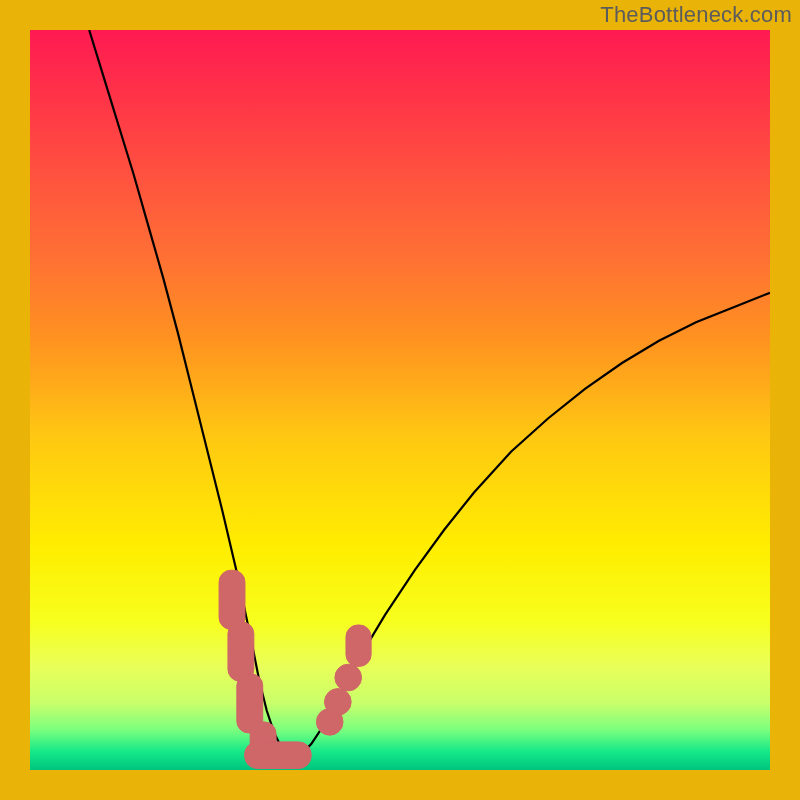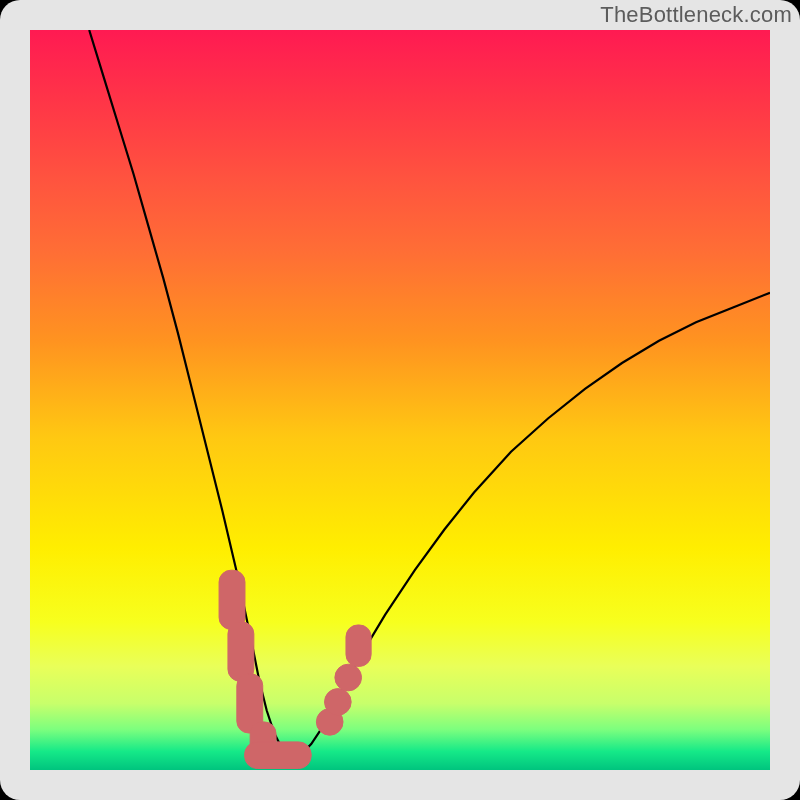--- a/index.html
+++ b/index.html
@@ -8,22 +8,21 @@
     width: 800px;
     height: 800px;
     overflow: hidden;
     background: #000;
     font-family: Arial, Helvetica, sans-serif;
   }
   .frame {
     position: relative;
     width: 800px;
     height: 800px;
-    background: #e5e5e5;
-    border-radius: 20px;
+    background: #eab308;
   }
   .plot {
     position: absolute;
     left: 30px;
     top: 30px;
     width: 740px;
     height: 740px;
     overflow: hidden;
   }
   .attribution {

